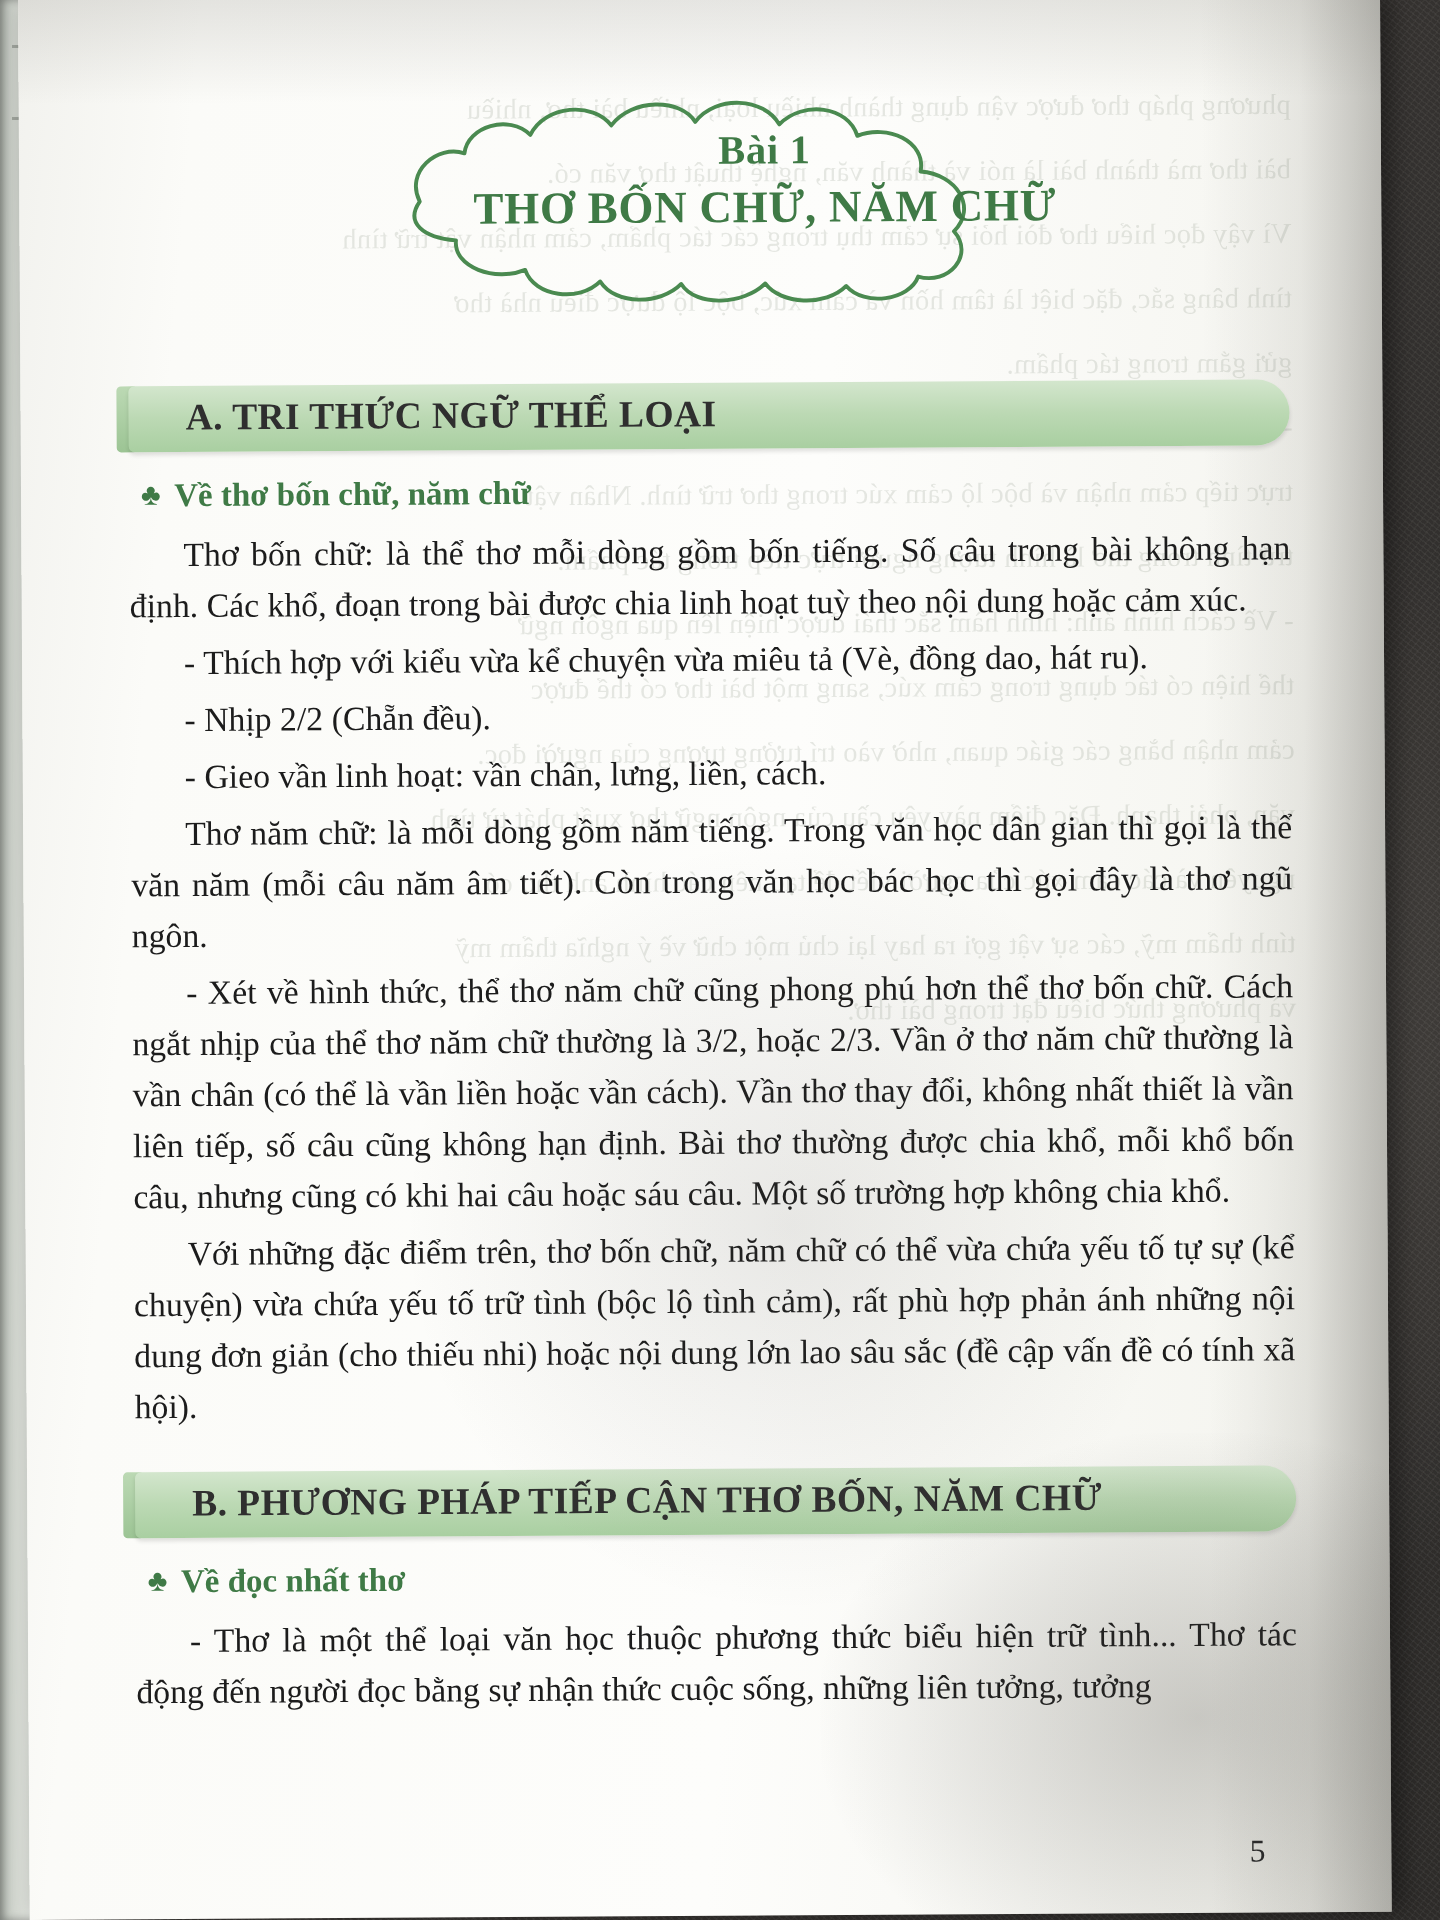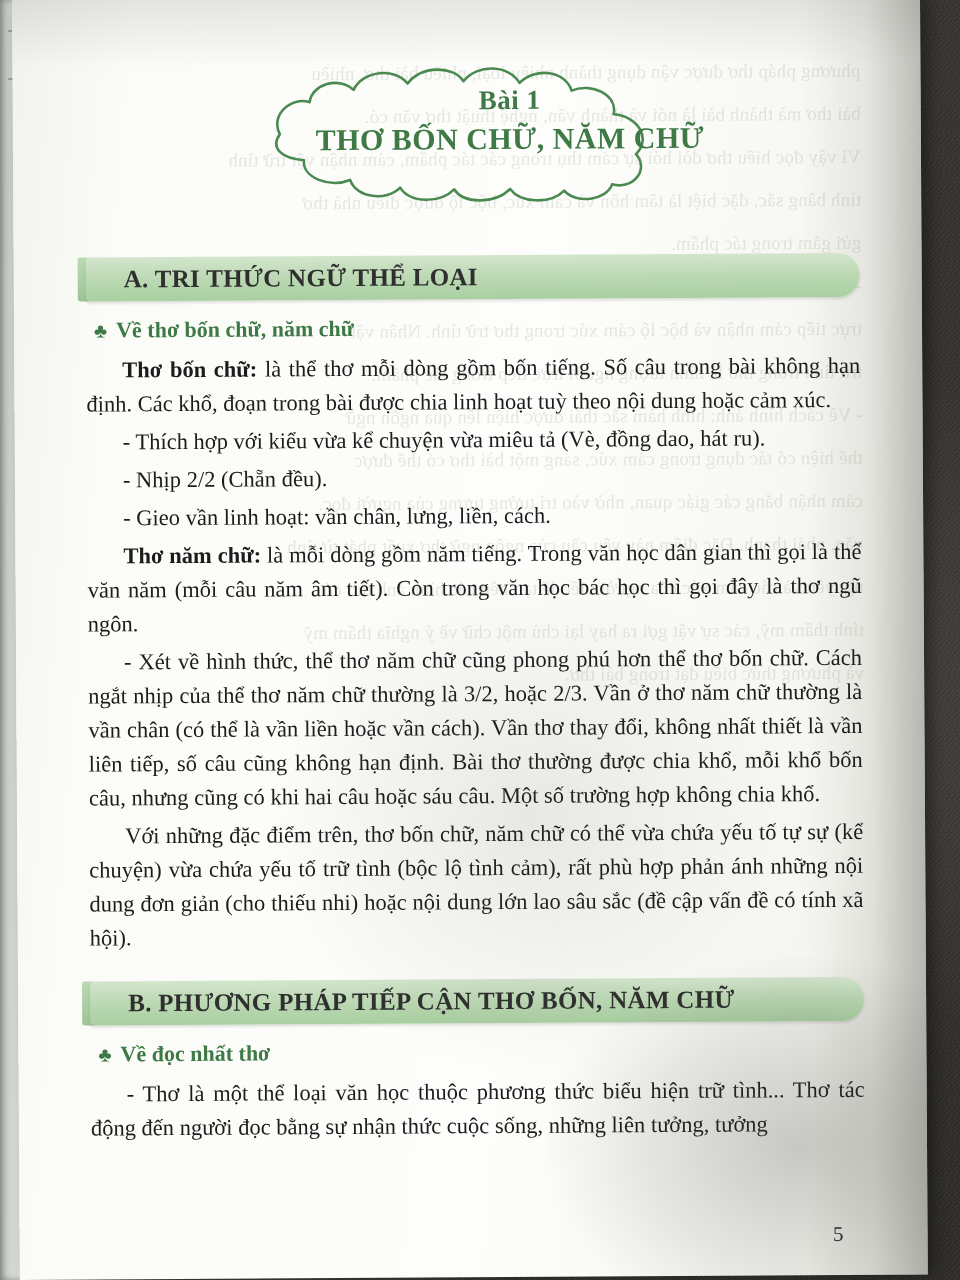--- a/index.html
+++ b/index.html
@@ -179,21 +179,21 @@
     text-indent: 36px;
   }
   p.dash {
     margin: 0 0 4px 0;
     font-size: 22.5px;
     line-height: 34px;
     color: #1c1c1c;
     text-indent: 36px;
     text-align: justify;
   }
-  .lead { font-weight: bold; }
+  .lead { font-weight: normal; }
 
   
   .folio {
     position: absolute;
     right: 84px;
     bottom: 28px;
     font-size: 21px;
     color: #2a2a2a;
     z-index: 5;
   }

